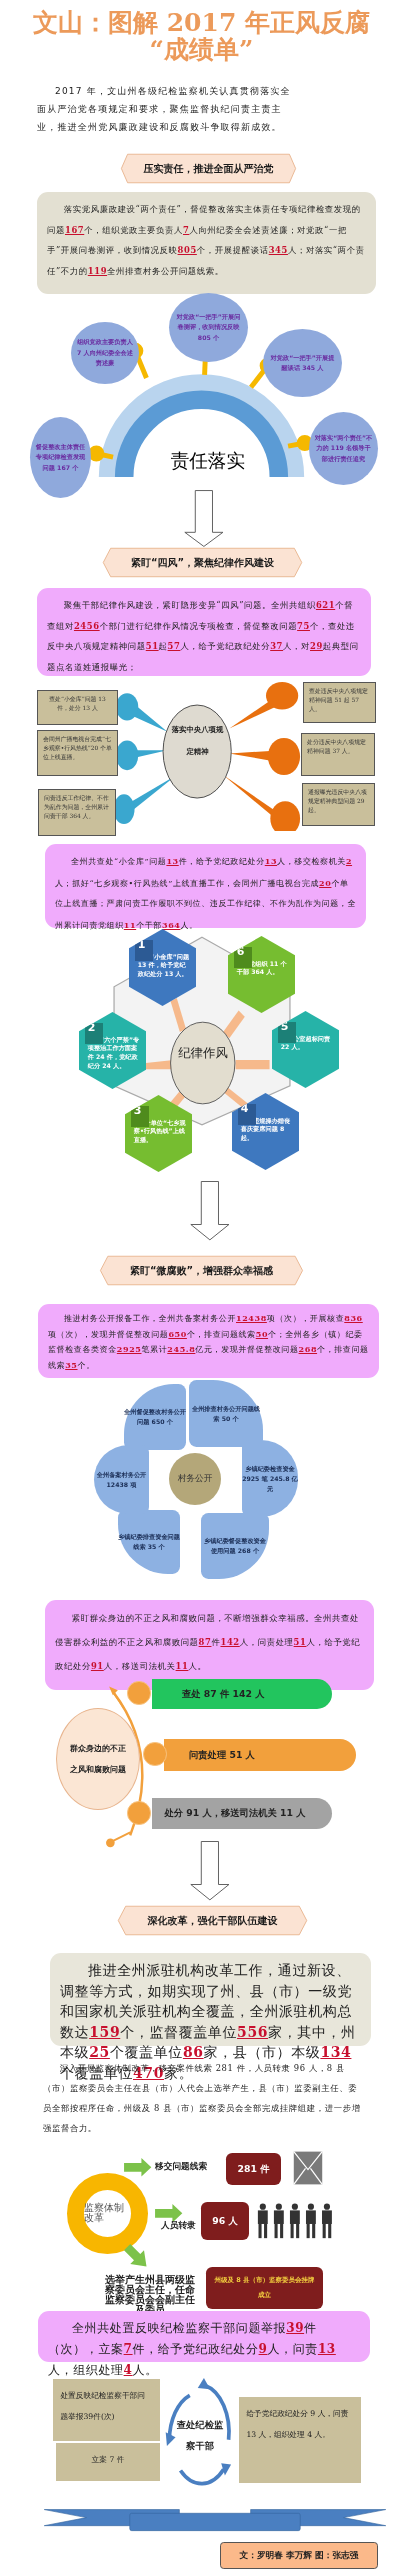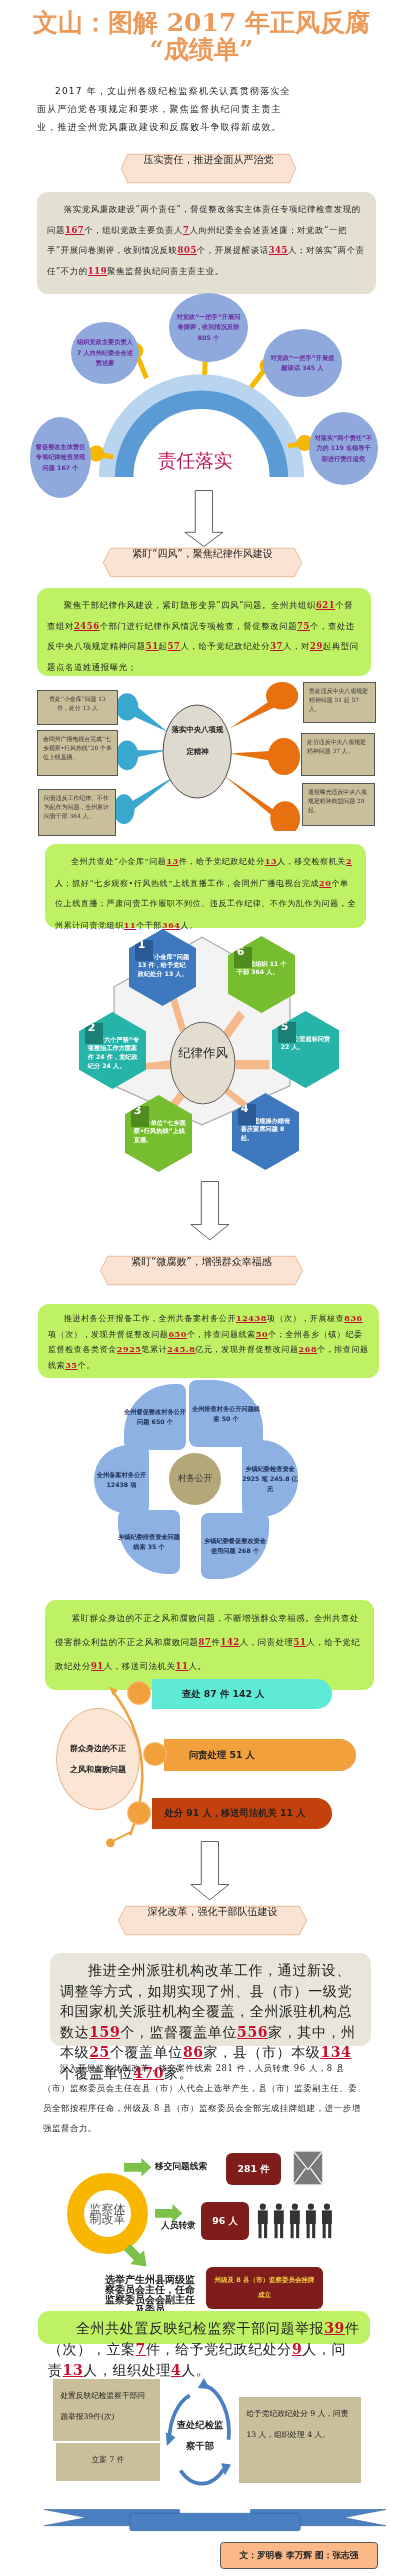--- a/index.html
+++ b/index.html
@@ -1,24 +1,24 @@
 <!DOCTYPE html>
 <html style="font-size:10px"><head>
 <meta charset="utf-8">
 <style>
 *{box-sizing:border-box;margin:0;padding:0}
 body{width:403px;height:2576px;background:#fff;font-family:"DejaVu Serif",serif;color:#222;position:relative;overflow:hidden}
 .abs{position:absolute}
 .title{left:0;width:403px;text-align:center;color:#ec9a5a;font-weight:bold;font-family:"DejaVu Serif",serif;font-size:25px;line-height:28.5px}
 .intro{left:38px;width:254px;font-size:9px;line-height:18px;color:#222;font-family:"DejaVu Sans",sans-serif;text-indent:2em;letter-spacing:1.2px}
-.banner{height:31px;display:flex;align-items:flex-start;justify-content:center;font-weight:normal;font-family:"DejaVu Sans",sans-serif;font-size:10px;color:#1a1a1a}
+.banner{height:31px;display:flex;align-items:center;justify-content:center;font-weight:bold;font-family:"DejaVu Sans",sans-serif;font-size:10px;color:#1a1a1a}
 .banner svg{position:absolute;left:0;top:0}
 .banner span{position:relative}
 .panel{background:#e3e0d2;border-radius:11px;padding:7.4px 10px;font-size:8.4px;line-height:20.5px;font-family:"DejaVu Serif",serif;color:#222;text-indent:2em;letter-spacing:0.6px}
-.panel.dark{background:#bef264}
+.panel.dark{background:#f0abfc}
 .num{color:#c8102e;text-decoration:underline;font-weight:bold;text-indent:0}
 .bubble{border-radius:50%;background:#8fa9dc;color:#6a2ca0;font-weight:bold;font-size:6.2px;line-height:10.5px;text-align:center;display:flex;align-items:center;justify-content:center;font-family:"DejaVu Sans",sans-serif;padding:5px}
 .boxnote{background:#c9bf9b;border:1.2px solid #555;font-size:5.9px;line-height:9.3px;padding:3.7px 5px;font-family:"DejaVu Serif",serif;color:#333}
 .hex{width:67px;height:77px;clip-path:polygon(50% 0,100% 25%,100% 75%,50% 100%,0 75%,0 25%);color:#fff;font-weight:bold;font-size:6.2px;line-height:8.7px;padding:23.6px 6.2px 0 8.7px;font-family:"DejaVu Sans",sans-serif}
 .hexnum{position:absolute;left:6.2px;top:11px;width:17.4px;height:21px;font-size:11px;color:#fff;padding:1.2px 2.5px;font-weight:bold}
 .petal{background:#8db1e2;color:#1a2d55;font-weight:bold;font-size:6.2px;line-height:10px;text-align:center;display:flex;align-items:center;justify-content:center;font-family:"DejaVu Sans",sans-serif}
 .pill{border-radius:0 18.6px 18.6px 0;display:flex;align-items:center;font-weight:bold;font-family:"DejaVu Sans",sans-serif;font-size:9.3px}
 .person{width:23.6px;height:23.6px;border-radius:50%;background:#f2a03c;border:1.9px solid #f8c27e}
 .textbody{left:43px;width:316px;font-size:8.4px;line-height:20px;letter-spacing:0.6px;text-indent:2em;font-family:"DejaVu Serif",serif}
 .bluebox{background:#7f1d1d;border-radius:6.2px;color:#f4d03f;font-weight:bold;display:flex;align-items:center;justify-content:center;font-family:"DejaVu Sans",sans-serif}
@@ -32,40 +32,40 @@
 <div class="abs intro" style="top:82px;left:37px;width:254px">2017 年，文山州各级纪检监察机关认真贯彻落实全面从严治党各项规定和要求，聚焦监督执纪问责主责主业，推进全州党风廉政建设和反腐败斗争取得新成效。</div>
 
 <div class="abs banner" style="left:120px;top:153px;width:177px">
   <svg width="177" height="31" viewBox="0 0 285 50">
       <polygon points="12,2 273,2 283,25 273,48 12,48 2,25" fill="#fbe3d3" stroke="#e8b58f" stroke-width="1.5"></polygon>
     </svg>
   <span>压实责任，推进全面从严治党</span>
 </div>
 
 <div class="abs panel" style="left:37px;top:192px;width:339px;height:102px">
-  <span>落实党风廉政建设“两个责任”，督促整改落实主体责任专项纪律检查发现的问题</span><span class="num">167</span><span>个，组织党政主要负责人</span><span class="num">7</span><span>人向州纪委全会述责述廉；对党政“一把手”开展问卷测评，收到情况反映</span><span class="num">805</span><span>个，开展提醒谈话</span><span class="num">345</span><span>人；对落实“两个责任”不力的</span><span class="num">119</span><span>聚焦监督执纪问责主责主业。</span>
+  <span>落实党风廉政建设“两个责任”，督促整改落实主体责任专项纪律检查发现的问题</span><span class="num">167</span><span>个，组织党政主要负责人</span><span class="num">7</span><span>人向州纪委全会述责述廉；对党政“一把手”开展问卷测评，收到情况反映</span><span class="num">805</span><span>个，开展提醒谈话</span><span class="num">345</span><span>人；对落实“两个责任”不力的</span><span class="num">119</span><span>全州排查村务公开问题线索。</span>
 </div>
 
 <svg class="abs" style="left:0;top:310px" width="403" height="167" viewBox="0 0 650 270">
   <path d="M185 270 A140 140 0 0 1 465 270" fill="none" stroke="#b9d4ee" stroke-width="52"></path>
   <path d="M200 270 A125 125 0 0 1 450 270" fill="none" stroke="#5b9bd5" stroke-width="30"></path>
   <g stroke="#f5b800" stroke-width="8" fill="#f5b800">
     <line x1="236" y1="110" x2="218" y2="66"></line>
       <circle cx="218" cy="66" r="9"></circle>
     <line x1="330" y1="105" x2="332" y2="58"></line>
       <circle cx="332" cy="58" r="9"></circle>
     <line x1="405" y1="125" x2="432" y2="90"></line>
       <circle cx="432" cy="90" r="9"></circle>
     <line x1="182" y1="238" x2="155" y2="232"></line>
       <circle cx="155" cy="232" r="9"></circle>
     <line x1="465" y1="220" x2="492" y2="215"></line>
       <circle cx="492" cy="215" r="9"></circle>
   </g>
 </svg>
-<div class="abs" style="left:158px;top:448px;width:87px;text-align:left;font-size:18.6px;color:#be185d;font-family:Liberation Serif, serif">责任落实</div>
+<div class="abs" style="left:158px;top:448px;width:87px;text-align:right;font-size:18.6px;color:#000000;font-family:Liberation Serif, serif">责任落实</div>
 
 <div class="abs bubble" style="left:30px;top:417px;width:61px;height:81px">督促整改主体责任专项纪律检查发现问题 167 个</div>
 <div class="abs bubble" style="left:71px;top:322px;width:68px;height:62px">组织党政主要负责人 7 人向州纪委全会述责述廉</div>
 <div class="abs bubble" style="left:169px;top:293px;width:79px;height:69px">对党政“一把手”开展问卷测评，收到情况反映 805 个</div>
 <div class="abs bubble" style="left:263px;top:329px;width:79px;height:68px">对党政“一把手”开展提醒谈话 345 人</div>
 <div class="abs bubble" style="left:309px;top:412px;width:69px;height:73px">对落实“两个责任”不力的 119 名领导干部进行责任追究</div>
 
 <svg class="abs" style="left:183px;top:489px" width="43" height="59" viewBox="0 0 70 95">
     <polygon points="20,2 48,2 48,70 65,70 34,93 3,70 20,70" fill="#fff" stroke="#555" stroke-width="1.5"></polygon>
   </svg>
@@ -183,29 +183,29 @@
 
 <svg class="abs" style="left:0;top:1674px" width="403" height="174" viewBox="0 0 650 280">
   <path d="M182 28 Q260 130 210 260" fill="none" stroke="#f2a03c" stroke-width="4"></path>
   <line x1="200" y1="55" x2="182" y2="28" stroke="#f2a03c" stroke-width="3"></line>
   <polygon points="176,20 190,26 182,34" fill="#f2a03c"></polygon>
   <line x1="210" y1="255" x2="180" y2="270" stroke="#f2a03c" stroke-width="3"></line>
   <circle cx="178" cy="272" r="7" fill="#f2a03c"></circle>
 </svg>
 <div class="abs" style="left:56px;top:1708px;width:84px;height:102px;border-radius:50%;background:#fbe6d4;border:1.2px solid #e8b58f;display:flex;align-items:center;justify-content:center;padding:11px;text-align:center;font-weight:bold;font-size:8px;line-height:21px;font-family:'DejaVu Serif',serif">群众身边的不正之风和腐败问题</div>
 
-<div class="abs pill" style="left:152px;top:1679px;width:180px;height:30px;background:#5eead4;padding-left:30px">
+<div class="abs pill" style="left:152px;top:1679px;width:180px;height:30px;background:#22c55e;padding-left:30px">
     <span>查处 87 件 142 人</span>
   </div>
 <div class="abs person" style="left:127px;top:1681px"></div>
 <div class="abs pill" style="left:164px;top:1739px;width:192px;height:32px;background:#f2a03c;padding-left:25px">
     <span>问责处理 51 人</span>
   </div>
 <div class="abs person" style="left:143px;top:1742px"></div>
-<div class="abs pill" style="left:152px;top:1798px;width:180px;height:31px;background:#c2410c;padding-left:12.4px">
+<div class="abs pill" style="left:152px;top:1798px;width:180px;height:31px;background:#a3a3a3;padding-left:12.4px">
     <span>处分 91 人，移送司法机关 11 人</span>
   </div>
 <div class="abs person" style="left:127px;top:1801px"></div>
 
 <svg class="abs" style="left:189px;top:1840px" width="43" height="62" viewBox="0 0 70 100">
     <polygon points="20,2 48,2 48,72 65,72 34,97 3,72 20,72" fill="#fff" stroke="#555" stroke-width="1.5"></polygon>
   </svg>
 
 <div class="abs banner" style="left:117px;top:1905px;width:191px">
   <svg width="191" height="31" viewBox="0 0 308 50">
@@ -213,21 +213,21 @@
     </svg>
   <span>深化改革，强化干部队伍建设</span>
 </div>
 
 <div class="abs panel" style="left:50px;top:1953px;width:321px;height:93px;font-size:14px;line-height:20.5px;background:#e8e6da">
   <span>推进全州派驻机构改革工作，通过新设、调整等方式，如期实现了州、县（市）一级党和国家机关派驻机构全覆盖，全州派驻机构总数达</span><span class="num">159</span><span>个，监督覆盖单位</span><span class="num">556</span><span>家，其中，州本级</span><span class="num">25</span><span>个覆盖单位</span><span class="num">86</span><span>家，县（市）本级</span><span class="num">134</span><span>个覆盖单位</span><span class="num">470</span><span>家。</span>
 </div>
 
 <div class="abs textbody" style="top:2058px;left:43px;width:319px">深入开展监察体制改革，移交案件线索 281 件，人员转隶 96 人，8 县（市）监察委员会主任在县（市）人代会上选举产生，县（市）监委副主任、委员全部按程序任命，州级及 8 县（市）监察委员会全部完成挂牌组建，进一步增强监督合力。</div>
 
-<div class="abs" style="left:67px;top:2173px;width:81px;height:81px;border-radius:50%;border:17.4px solid #f8b600;background:#fff;display:flex;align-items:center;justify-content:center;font-size:12px;text-align:center;color:#555;font-family:Liberation Sans, sans-serif;line-height:10px">
+<div class="abs" style="left:67px;top:2173px;width:81px;height:81px;border-radius:50%;border:17.4px solid #f8b600;background:#fff;display:flex;align-items:center;justify-content:center;font-size:10px;text-align:left;color:#555;font-family:Liberation Mono, monospace;line-height:10px">
     <span>监察体制改革</span>
   </div>
 <svg class="abs" style="left:124px;top:2158px" width="28" height="18.6" viewBox="0 0 45 30">
     <polygon points="0,8 28,8 28,0 44,15 28,30 28,22 0,22" fill="#7cc24a"></polygon>
   </svg>
 <div class="abs" style="left:155px;top:2161px;font-weight:bold;font-size:8.7px;font-family:'DejaVu Sans',sans-serif">移交问题线索</div>
 <div class="abs bluebox" style="left:226px;top:2153px;width:55px;height:32px;font-size:9.3px;color:#fff">281 件</div>
 <svg class="abs" style="left:293px;top:2151px" width="30" height="34" viewBox="0 0 48 55">
     <rect x="1" y="1" width="46" height="53" fill="#7a7a7a"></rect>
     <polyline points="1,1 24,30 47,1" fill="none" stroke="#fff" stroke-width="2"></polyline>
@@ -263,21 +263,21 @@
       <rect x="109" y="33" width="5" height="24"></rect>
       <rect x="118" y="33" width="5" height="24"></rect>
   </g>
 </svg>
 <svg class="abs" style="left:124px;top:2244px" width="25" height="25" viewBox="0 0 40 40">
     <polygon points="0,10 10,0 26,16 32,10 36,36 10,32 16,26" fill="#7cc24a"></polygon>
   </svg>
 <div class="abs" style="left:105px;top:2275px;width:90px;text-align:center;font-weight:bold;font-size:10px;line-height:10px;font-family:'DejaVu Sans',sans-serif">选举产生州县两级监察委员会主任，任命监察委员会会副主任及委员</div>
 <div class="abs bluebox" style="left:206px;top:2267px;width:117px;height:42px;font-size:6.5px;line-height:15px;text-align:center;padding:3.7px 6.2px">州级及 8 县（市）监察委员会挂牌成立</div>
 
-<div class="abs panel dark" style="left:38px;top:2311px;width:332px;height:33px;font-size:14px;line-height:21px">
+<div class="abs panel dark" style="left:38px;top:2311px;width:332px;height:51px;font-size:12px;line-height:21px">
   <span>全州共处置反映纪检监察干部问题举报</span><span class="num">39</span><span>件（次），立案</span><span class="num">7</span><span>件，给予党纪政纪处分</span><span class="num">9</span><span>人，问责</span><span class="num">13</span><span>人，组织处理</span><span class="num">4</span><span>人。</span>
 </div>
 
 <div class="abs tanbox" style="left:53px;top:2379px;width:107px;height:62px">处置反映纪检监察干部问题举报39件(次)</div>
 <div class="abs tanbox" style="left:56px;top:2443px;width:104px;height:38px;text-align:center">立案 7 件</div>
 <div class="abs tanbox" style="left:239px;top:2397px;width:122px;height:86px">给予党纪政纪处分 9 人，问责 13 人，组织处理 4 人。</div>
 <svg class="abs" style="left:162px;top:2378px" width="74" height="108" viewBox="0 0 120 175">
   <path d="M70 12 A50 78 0 0 1 108 100" fill="none" stroke="#4a7fc1" stroke-width="6"></path>
   <path d="M100 148 A50 78 0 0 1 30 150" fill="none" stroke="#4a7fc1" stroke-width="6"></path>
   <path d="M12 100 A50 78 0 0 1 45 28" fill="none" stroke="#4a7fc1" stroke-width="6"></path>

